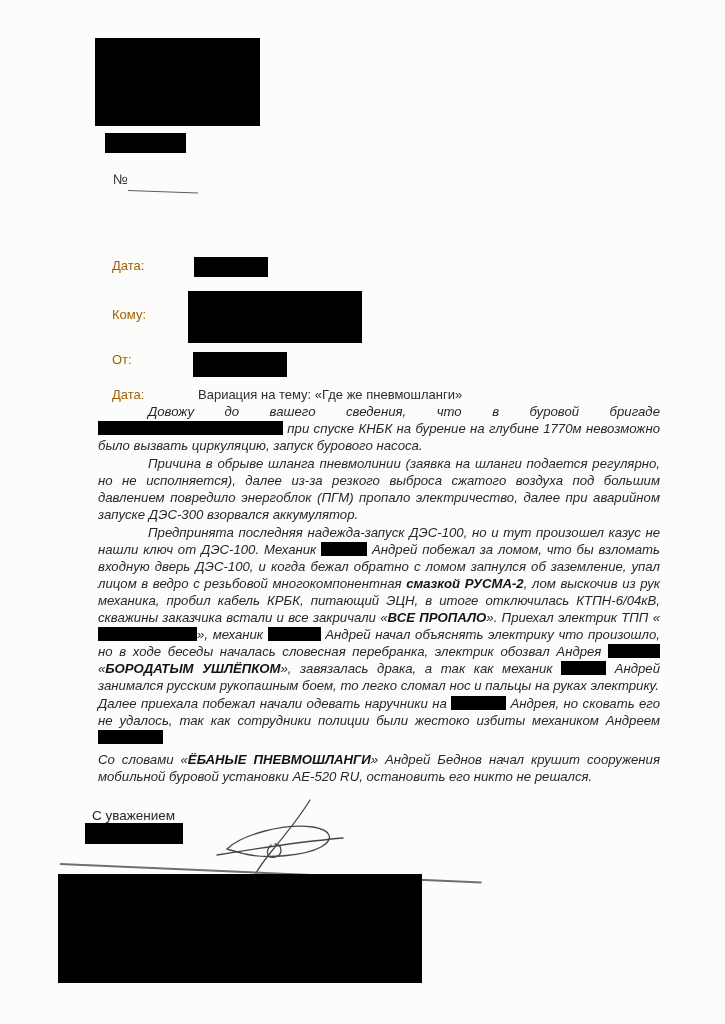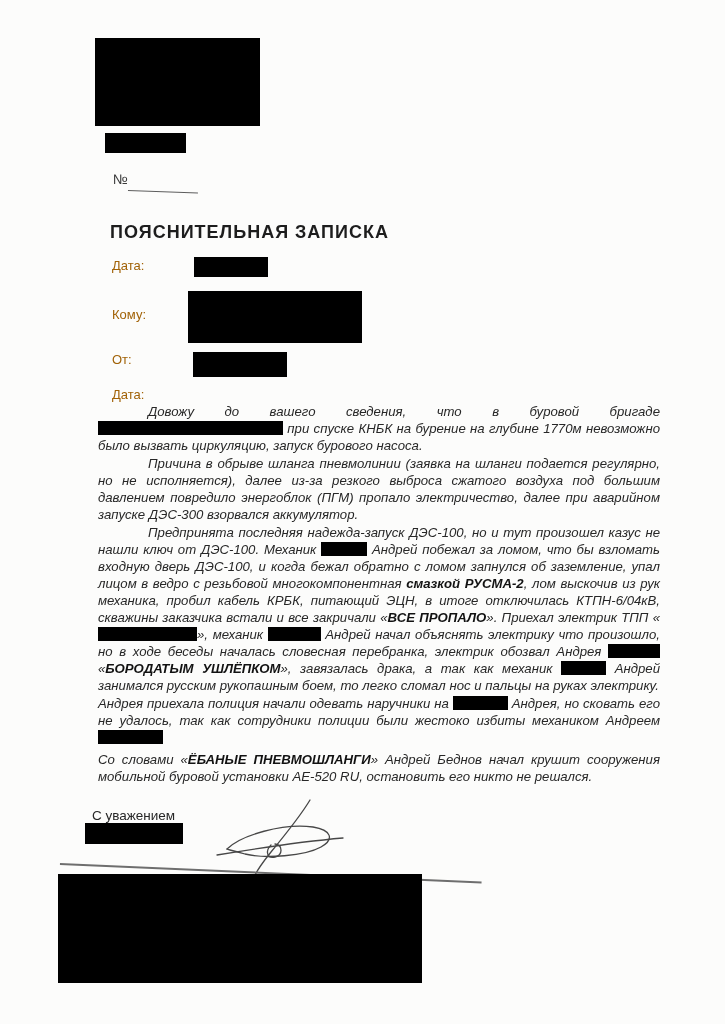--- a/index.html
+++ b/index.html
@@ -50,38 +50,38 @@
 <body>
 
 <div class="page">
 
   <div class="redaction-abs" style="left:95px; top:38px; width:165px; height:88px;"></div>
   <div class="redaction-abs" style="left:105px; top:133px; width:81px; height:20px;"></div>
 
   <div class="num-row">№</div>
   <div class="num-underline"></div>
 
-  <div class="doc-title">ПОЯСНИТЕЛЬНАЯ ЗАПИСКА</div>
 
   <div class="field-label" style="top:258px;">Дата:</div>
   <div class="redaction-abs" style="left:194px; top:257px; width:74px; height:20px;"></div>
 
   <div class="field-label" style="top:307px;">Кому:</div>
   <div class="redaction-abs" style="left:188px; top:291px; width:174px; height:52px;"></div>
 
   <div class="field-label" style="top:352px;text-align:right;">От:</div>
   <div class="redaction-abs" style="left:193px; top:352px; width:94px; height:25px;"></div>
 
   <div class="field-label" style="top:387px;">Дата:</div>
+  <div class="field-value" style="left:198px; top:387px;">Вариация на тему: «Где же пневмошланги»</div>
 
   <div class="body-text">
       <div class="para indent"><span>Довожу до вашего сведения, что в буровой бригаде </span><span class="redact-inline" style="width: 185px; background: rgb(0, 0, 0);"></span><span> при спуске КНБК на бурение на глубине 1770м невозможно было вызвать циркуляцию, запуск бурового насоса.</span></div>
       <div class="para indent"><span>Причина в обрыве шланга пневмолинии (заявка на шланги подается регулярно, но не исполняется), далее из-за резкого выброса сжатого воздуха под большим давлением повредило энергоблок (ПГМ) пропало электричество, далее при аварийном запуске ДЭС-300 взорвался аккумулятор.</span></div>
       <div class="para indent"><span>Предпринята последняя надежда-запуск ДЭС-100, но и тут произошел казус не нашли ключ от ДЭС-100. Механик </span><span class="redact-inline" style="width: 46px; background: rgb(0, 0, 0);"></span><span> Андрей побежал за ломом, что бы взломать входную дверь ДЭС-100, и когда бежал обратно с ломом запнулся об заземление, упал лицом в ведро с резьбовой многокомпонентная </span><b>смазкой РУСМА-2</b><span>, лом выскочив из рук механика, пробил кабель КРБК, питающий ЭЦН, в итоге отключилась КТПН-6/04кВ, скважины заказчика встали и все закричали «</span><b>ВСЕ ПРОПАЛО</b><span>». Приехал электрик ТПП «</span><span class="redact-inline" style="width: 99px; background: rgb(0, 0, 0);"></span><span>», механик </span><span class="redact-inline" style="width: 53px; background: rgb(0, 0, 0);"></span><span> Андрей начал объяснять электрику что произошло, но в ходе беседы началась словесная перебранка, электрик обозвал Андрея </span><span class="redact-inline" style="width: 52px; background: rgb(0, 0, 0);"></span><span> «</span><b>БОРОДАТЫМ УШЛЁПКОМ</b><span>», завязалась драка, а так как механик </span><span class="redact-inline" style="width: 45px; background: rgb(0, 0, 0);"></span><span> Андрей занимался русским рукопашным боем, то легко сломал нос и пальцы на руках электрику.</span></div>
-      <div class="para"><span>Андрея приехала полиция начали одевать наручники на </span><span class="redact-inline" style="width: 55px; background: rgb(0, 0, 0);"></span><span> Андрея, но сковать его не удалось, так как сотрудники полиции были жестоко избиты механиком Андреем </span><span class="redact-inline" style="width: 65px; background: rgb(0, 0, 0);"></span></div>
+      <div class="para"><span>Далее приехала побежал начали одевать наручники на </span><span class="redact-inline" style="width: 55px; background: rgb(0, 0, 0);"></span><span> Андрея, но сковать его не удалось, так как сотрудники полиции были жестоко избиты механиком Андреем </span><span class="redact-inline" style="width: 65px; background: rgb(0, 0, 0);"></span></div>
       <div class="para gap"><span>Со словами «</span><b>ЁБАНЫЕ ПНЕВМОШЛАНГИ</b><span>» Андрей Беднов начал крушит сооружения мобильной буровой установки АЕ-520 RU, остановить его никто не решался.</span></div>
     </div>
 
   <div class="closing">С уважением</div>
   <div class="redaction-abs" style="left:85px; top:823px; width:98px; height:21px;"></div>
 
   <svg class="signature-svg" width="135" height="80" viewBox="0 0 135 80">
     <g fill="none" stroke="#474747" stroke-width="1.3" stroke-linecap="round">
       <path d="M97 3 C 88 18, 72 38, 58 55 C 50 65, 44 74, 42 78"></path>
       <path d="M14 52 C 28 38, 70 26, 100 30 C 118 33, 122 42, 108 50 C 92 59, 52 62, 32 57 C 18 53, 12 52, 14 52"></path>

